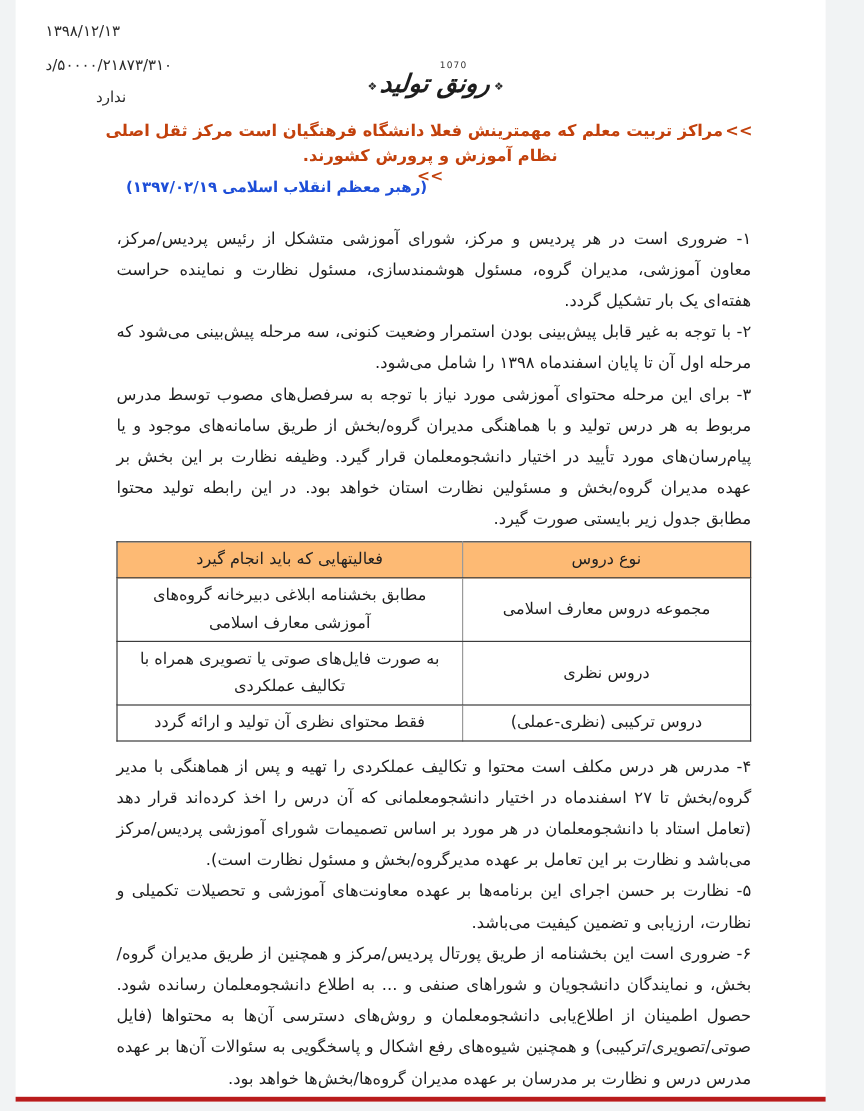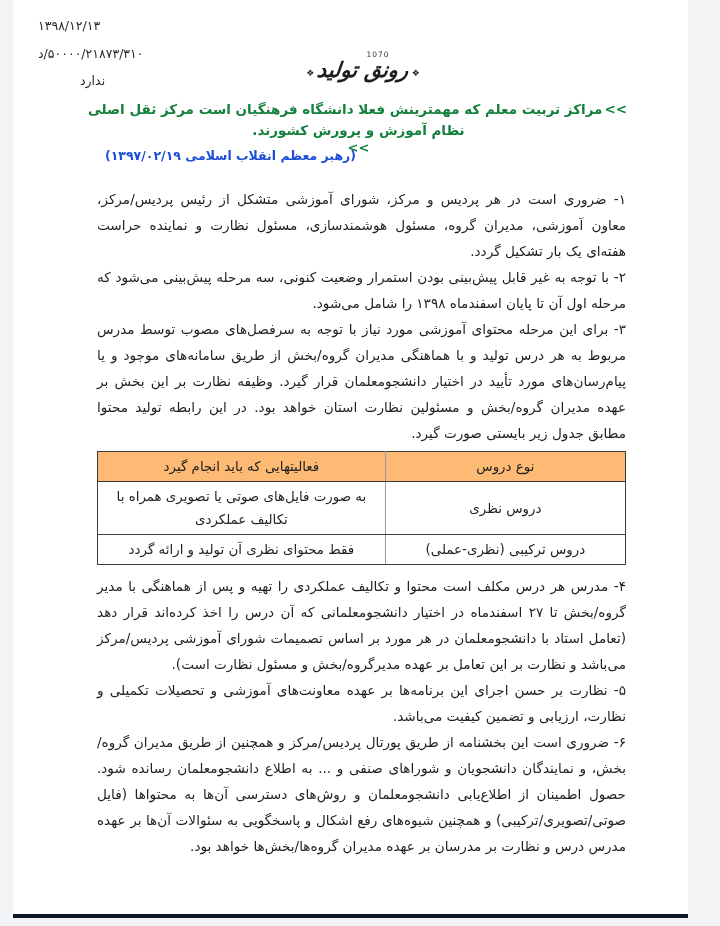--- a/index.html
+++ b/index.html
@@ -9,21 +9,21 @@
     background:#f1f3f4;
     color:#222;
     overflow:hidden;
   }
   .scan-container{
     position:relative; width:720px; height:926px; background:#f1f3f4;
   }
   .paper{
     position:absolute; top:0; left:13px; width:675px; height:918px;
     background:#ffffff;
-    border-bottom:4px solid #0f172a;
+    border-bottom:4px solid #b91c1c;
   }
   
   .meta{
     position:absolute; top:12px; left:25px; width:172px;
     font-size:12.5px; line-height:2.2; color:#2a2a2a;
   }
   .meta > div{ text-align:left; direction:rtl; }
   .meta .m-date, .meta .m-number{ text-align:left; }
   .meta .m-attachment{ padding-left:42px; }
   
@@ -38,21 +38,21 @@
   .emblem .calligraphy{
     font-family:"DejaVu Serif", serif;
     font-style:italic; font-weight:bold; font-size:21px;
     display:inline-block; transform:skewX(-6deg);
   }
   .emblem .ornament{ font-size:9px; vertical-align:middle; color:#2a2a2a; padding:0 3px; }
   
   .quote{
     position:absolute; top:99px; right:42px; left:58px;
     text-align:center; font-weight:bold; font-size:13.5px; line-height:21px;
-    color:#15803d;
+    color:#c2410c;
   }
   .ltr-mark{ direction:ltr; unicode-bidi:isolate; display:inline-block; padding:0 2px; }
   .quote .close-line{ text-align:center; font-weight:bold; font-size:13px; line-height:14px; }
   .attribution{
     position:absolute; top:148px; left:92px;
     font-weight:bold; font-size:12.5px; color:#1d4ed8;
   }
   
   .letter-body{
     position:absolute; top:186px; right:62px; left:84px;
@@ -113,20 +113,24 @@
             <col class="c-act">
           </colgroup>
         <thead>
           <tr>
             <th>نوع دروس</th>
             <th>فعالیتهایی که باید انجام گیرد</th>
           </tr>
         </thead>
         <tbody>
           <tr>
+            <td>مجموعه دروس معارف اسلامی</td>
+            <td>مطابق بخشنامه ابلاغی دبیرخانه گروه‌های آموزشی معارف اسلامی</td>
+          </tr>
+          <tr>
             <td>دروس نظری</td>
             <td>به صورت فایل‌های صوتی یا تصویری همراه با تکالیف عملکردی</td>
           </tr>
           <tr>
             <td>دروس ترکیبی (نظری-عملی)</td>
             <td>فقط محتوای نظری آن تولید و ارائه گردد</td>
           </tr>
         </tbody>
       </table>
 

